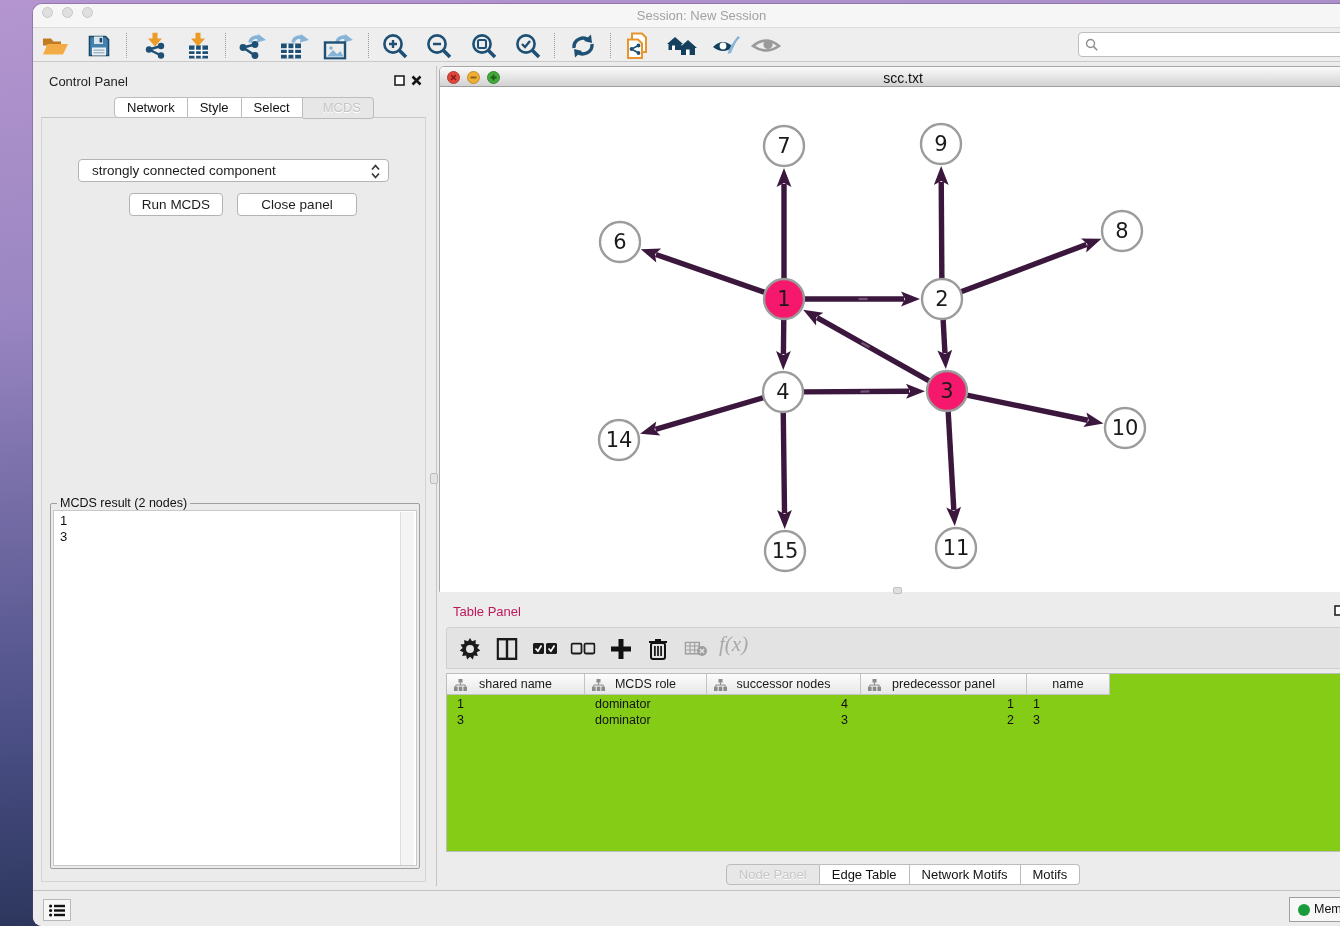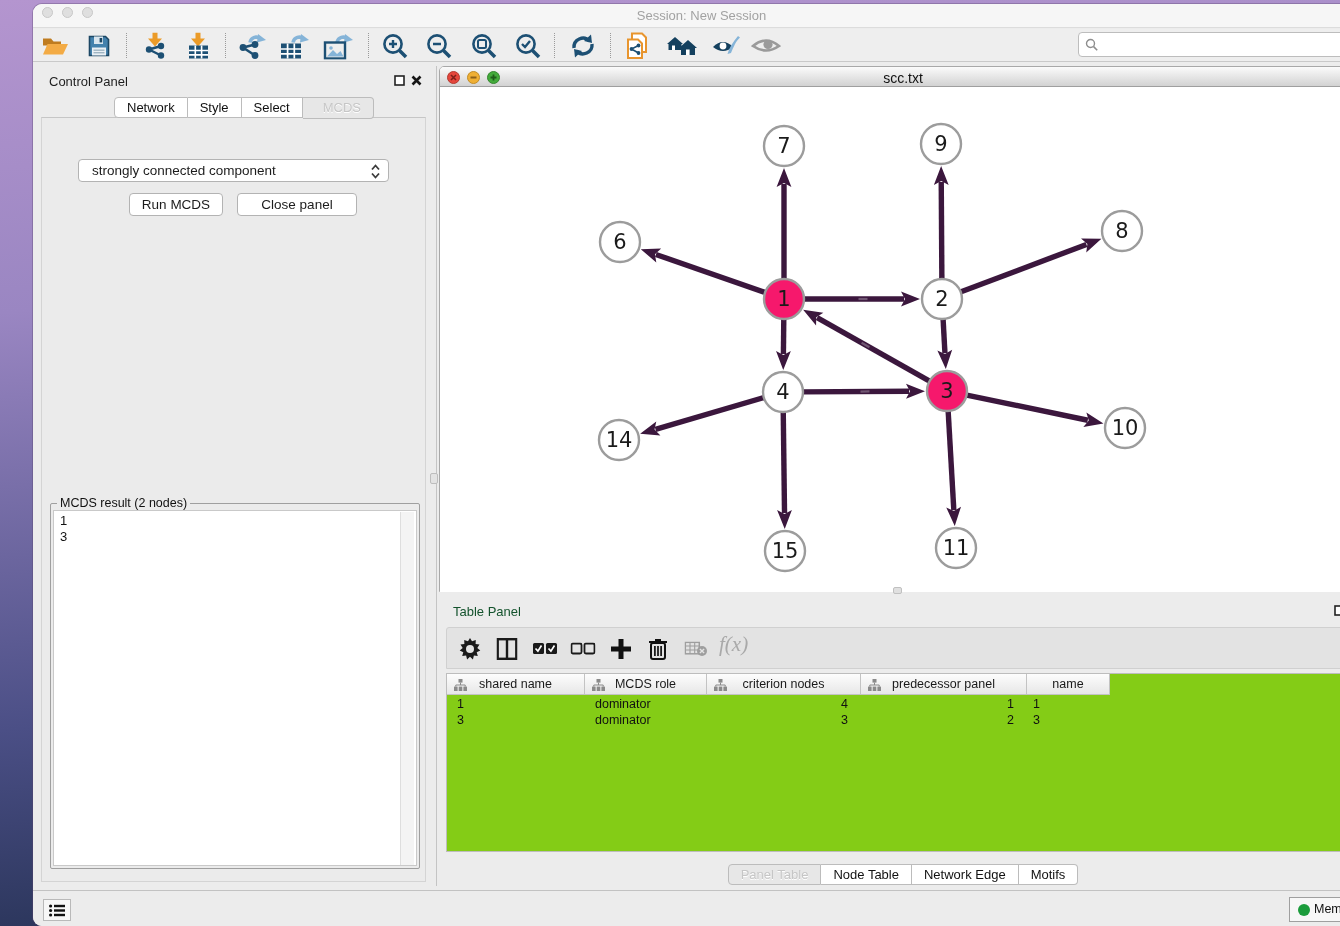--- a/index.html
+++ b/index.html
@@ -51,21 +51,21 @@
 
 
 .netframe { position:absolute; left:406px; top:62px; width:928px; height:526px; border:1px solid #a8a8a8; border-radius:5px 5px 0 0; background:#fff; }
 .nf-titlebar { position:absolute; left:0; top:0; width:100%; height:20px; background:linear-gradient(#fbfbfb,#d2d2d2); border-bottom:1px solid #9f9f9f; border-radius:4px 4px 0 0; }
 .nf-title { position:absolute; left:0; top:3px; width:100%; text-align:center; font-size:14px; color:#111; }
 .traffic { position:absolute; top:4px; width:13px; height:13px; border-radius:50%; }
 .nf-canvas { position:absolute; left:0; top:21px; width:926px; height:504px; background:#fff; overflow:hidden; }
 
 
 .tpanel { position:absolute; left:406px; top:594px; width:928px; height:288px; }
-.tp-title { position:absolute; left:14px; top:6px; font-size:13px; color:#14532d; }
+.tp-title { position:absolute; left:14px; top:6px; font-size:13px; color:#be185d; }
 .tp-toolbar { position:absolute; left:7px; top:29px; width:917px; height:42px; background:#e3e3e3; border:1px solid #d0d0d0; border-radius:3px 3px 0 0; }
 .tp-tool { position:absolute; top:6px; width:30px; height:30px; background:none; border:none; }
 .tp-tool svg { position:absolute; left:50%; top:50%; transform:translate(-50%,-50%); }
 .fx { position:absolute; top:4px; font-size:21px; font-style:italic; font-family:"Liberation Serif","DejaVu Serif",serif; color:#a9a9a9; background:none; border:none; }
 .tp-table { position:absolute; left:7px; top:75px; width:917px; height:179px; background:#84cc16; border:1px solid #bdbdbd; }
 .tb-header { position:absolute; left:0; top:0; height:21px; background:linear-gradient(#fdfdfd,#e7e7e7); border-right:1px solid #c3c3c3; border-bottom:1px solid #c3c3c3; }
 .tb-header .lbl { position:absolute; top:3px; left:0; width:100%; text-align:center; font-size:12.5px; color:#1a1a1a; }
 .tb-header svg { position:absolute; left:7px; top:5px; }
 .tb-cell { position:absolute; height:16px; font-size:12.5px; color:#111; line-height:16px; }
 .tp-tabs { position:absolute; left:0; top:266px; width:100%; display:flex; justify-content:center; }
@@ -517,21 +517,21 @@
           <div class="tb-header" style="left: 260px; width: 154px;">
             <svg width="13" height="12" viewBox="0 0 13 12">
               <g fill="#8a8a8a">
                 <rect x="4.5" y="0" width="4" height="3.6"></rect>
                 <rect x="0" y="7.6" width="3.6" height="4.4"></rect>
                 <rect x="4.7" y="7.6" width="3.6" height="4.4"></rect>
                 <rect x="9.4" y="7.6" width="3.6" height="4.4"></rect>
               </g>
               <path d="M6.5 3.6 V6 M1.8 7.6 V6 H11.2 V7.6" fill="none" stroke="#8a8a8a" stroke-width="1"></path>
             </svg>
-            <span class="lbl">criterion nodes</span>
+            <span class="lbl">successor nodes</span>
           </div>
           <div class="tb-header" style="left: 414px; width: 166px;">
             <svg width="13" height="12" viewBox="0 0 13 12">
               <g fill="#8a8a8a">
                 <rect x="4.5" y="0" width="4" height="3.6"></rect>
                 <rect x="0" y="7.6" width="3.6" height="4.4"></rect>
                 <rect x="4.7" y="7.6" width="3.6" height="4.4"></rect>
                 <rect x="9.4" y="7.6" width="3.6" height="4.4"></rect>
               </g>
               <path d="M6.5 3.6 V6 M1.8 7.6 V6 H11.2 V7.6" fill="none" stroke="#8a8a8a" stroke-width="1"></path>
@@ -549,23 +549,23 @@
           <div class="tb-cell" style="top: 22px; left: 424px; width: 143px; text-align: right;">1</div>
           <div class="tb-cell" style="top: 22px; left: 586px; width: 60px; text-align: left;">1</div>
           <div class="tb-cell" style="top: 38px; left: 10px; width: 115px; text-align: left;">3</div>
           <div class="tb-cell" style="top: 38px; left: 148px; width: 99px; text-align: left;">dominator</div>
           <div class="tb-cell" style="top: 38px; left: 270px; width: 131px; text-align: right;">3</div>
           <div class="tb-cell" style="top: 38px; left: 424px; width: 143px; text-align: right;">2</div>
           <div class="tb-cell" style="top: 38px; left: 586px; width: 60px; text-align: left;">3</div>
         </div>
       </div>
     <div class="tp-tabs">
-        <div class="tab first selected">Panel Table</div>
-        <div class="tab">Node Table</div>
-        <div class="tab">Network Edge</div>
+        <div class="tab first selected">Node Panel</div>
+        <div class="tab">Edge Table</div>
+        <div class="tab">Network Motifs</div>
         <div class="tab last">Motifs</div>
       </div>
   </div>
 
   <div class="statusbar">
     <button class="sb-left-btn">
         <svg width="16" height="13" viewBox="0 0 16 13" style="position:absolute;left:5px;top:4px">
           <g fill="#111">
             <circle cx="1.6" cy="2" r="1.6"></circle>
             <circle cx="1.6" cy="6.5" r="1.6"></circle>

